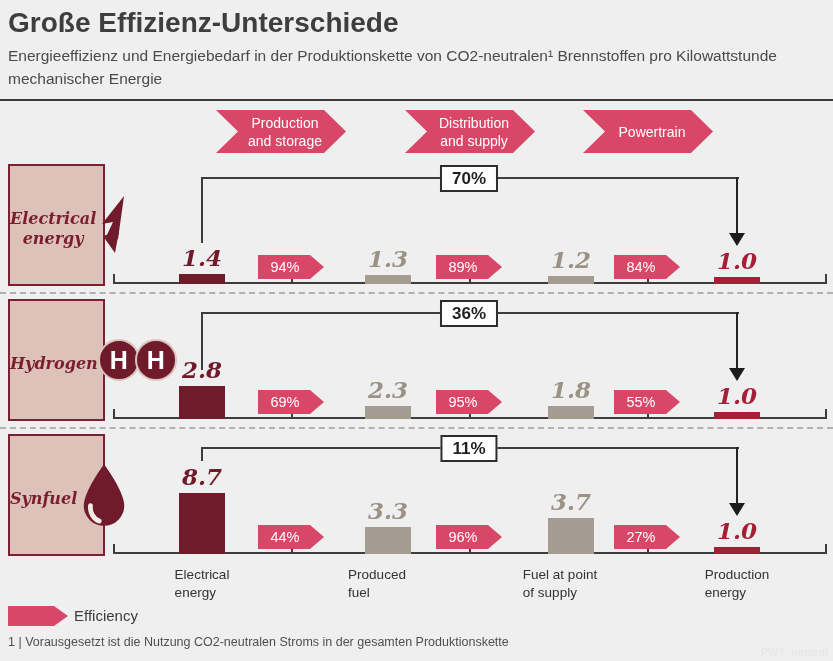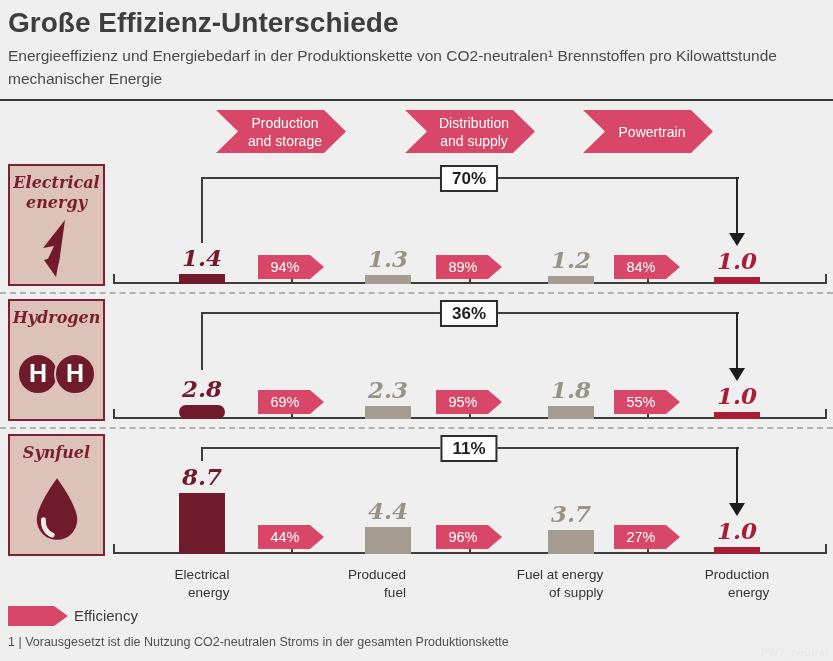--- a/index.html
+++ b/index.html
@@ -21,21 +21,21 @@
          align-items:center;justify-content:center;text-align:center;padding-left:8px;box-sizing:border-box;}
   .stage span:empty{display:none;}
   .stage.s1{left:216px;} .stage.s2{left:405px;} .stage.s3{left:583px;}
   
   .row{position:absolute;left:0;width:833px;height:135px;}
   .row.r1{top:160px;} .row.r2{top:295px;} .row.r3{top:430px;}
   .sep{position:absolute;left:0;width:833px;border-top:2px dashed #b1b1b1;height:0;}
   .sep.sep1{top:292px;} .sep.sep2{top:427px;}
   
   .card{position:absolute;left:8px;top:4px;width:97px;height:122px;background:var(--card-bg);
-        border:2px solid var(--card-border);box-sizing:border-box;display:flex;flex-direction:column;align-items:center;}
+        border:2px solid var(--card-border);box-sizing:border-box;display:flex;flex-direction:row;align-items:center;}
   .card-title{font-family:"DejaVu Serif",serif;font-style:italic;font-weight:bold;font-size:16px;
               line-height:20px;color:var(--card-text);text-align:center;padding-top:7px;}
   .card-icon{flex:1;display:flex;align-items:center;justify-content:center;}
   .hh{display:flex;}
   .hh .h-circle{width:42px;height:42px;border-radius:50%;background:var(--bar-dark);color:#fff;
         font-weight:bold;font-size:25px;display:flex;align-items:center;justify-content:center;
         border:2px solid var(--card-bg);box-sizing:border-box;}
   .hh .h-circle+.h-circle{margin-left:-5px;}
   
   .axis{position:absolute;left:113px;top:122px;width:714px;height:2px;background:var(--line);}
@@ -59,21 +59,21 @@
   .bracket-h{position:absolute;left:202px;top:17px;width:537px;height:2px;background:var(--line);}
   .bracket-stub{position:absolute;left:201px;top:17px;width:2px;background:var(--line);}
   .r1 .bracket-stub{height:66px;} .r2 .bracket-stub{height:58px;} .r3 .bracket-stub{height:14px;}
   .arrow-line{position:absolute;left:736px;top:17px;width:2px;height:57px;background:#242424;}
   .arrowhead{position:absolute;left:737px;top:73px;transform:translateX(-50%);width:0;height:0;
              border-left:8px solid transparent;border-right:8px solid transparent;border-top:13px solid #1c1c1c;}
   .total-box{position:absolute;left:469px;top:5px;transform:translateX(-50%);background:#fdfdfd;
              border:2px solid #2d2d2d;font-size:17px;font-weight:bold;color:#1f1f1f;
              padding:1px 10px;line-height:21px;}
   
-  .col-label{position:absolute;top:566px;transform:translateX(-50%);text-align:right;
+  .col-label{position:absolute;top:566px;transform:translateX(-50%);text-align:left;
              font-size:13.5px;line-height:18px;color:#333;}
   
   .legend-icon{position:absolute;left:8px;top:606px;width:60px;height:20px;background:var(--accent);
                clip-path:polygon(0 0,46px 0,100% 50%,46px 100%,0 100%);}
   .legend-label{position:absolute;left:74px;top:607px;font-size:15px;color:#3c3c3c;}
   
   .footnote{position:absolute;left:8px;top:635px;font-size:12.5px;color:#4f4f4f;}
   .watermark{position:absolute;right:5px;bottom:3px;font-size:11px;font-weight:bold;color:#e7e7e7;}
 </style>
 </head>
@@ -151,21 +151,21 @@
     <div class="bracket-stub"></div>
     <div class="arrow-line"></div>
     <div class="arrowhead"></div>
     <div class="total-box">36%</div>
     <div class="axis"></div>
     <div class="tick end t-left"></div>
     <div class="tick end t-right"></div>
     <div class="tick mid at-m1"></div>
     <div class="tick mid at-m2"></div>
     <div class="tick mid at-m3"></div>
-    <div class="bar dark at-c1" style="height: 14px; border-radius: 9px;">
+    <div class="bar dark at-c1" style="height: 33px;">
       <span class="bar-label dark">2.8</span>
       </div>
     <div class="bar gray at-c2" style="height: 13.3px;">
       <span class="bar-label gray">2.3</span>
       </div>
     <div class="bar gray at-c3" style="height: 12.6px;">
       <span class="bar-label gray">1.8</span>
       </div>
     <div class="bar red at-c4" style="height: 7px;">
       <span class="bar-label red">1.0</span>
@@ -194,43 +194,43 @@
     <div class="axis"></div>
     <div class="tick end t-left"></div>
     <div class="tick end t-right"></div>
     <div class="tick mid at-m1"></div>
     <div class="tick mid at-m2"></div>
     <div class="tick mid at-m3"></div>
     <div class="bar dark at-c1" style="height: 60.9px;">
       <span class="bar-label dark">8.7</span>
       </div>
     <div class="bar gray at-c2" style="height: 26.6px;">
-      <span class="bar-label gray">4.4</span>
-      </div>
-    <div class="bar gray at-c3" style="height: 24px; text-align: center;">
+      <span class="bar-label gray">3.3</span>
+      </div>
+    <div class="bar gray at-c3" style="height: 36px; text-align: center;">
       <span class="bar-label gray">3.7</span>
       </div>
     <div class="bar red at-c4" style="height: 7px;">
       <span class="bar-label red">1.0</span>
       </div>
     <div class="step at-m1">44%</div>
     <div class="step at-m2">96%</div>
     <div class="step at-m3">27%</div>
   </section>
 
   <div class="col-label at-c1">
     <div>Electrical</div>
       <div>energy</div>
     </div>
   <div class="col-label at-c2">
     <div>Produced</div>
       <div>fuel</div>
     </div>
   <div class="col-label at-c3">
-    <div>Fuel at energy</div>
+    <div>Fuel at point</div>
       <div>of supply</div>
     </div>
   <div class="col-label at-c4">
     <div>Production</div>
       <div>energy</div>
     </div>
 
   <div class="legend-icon"></div>
   <div class="legend-label">Efficiency</div>
 

